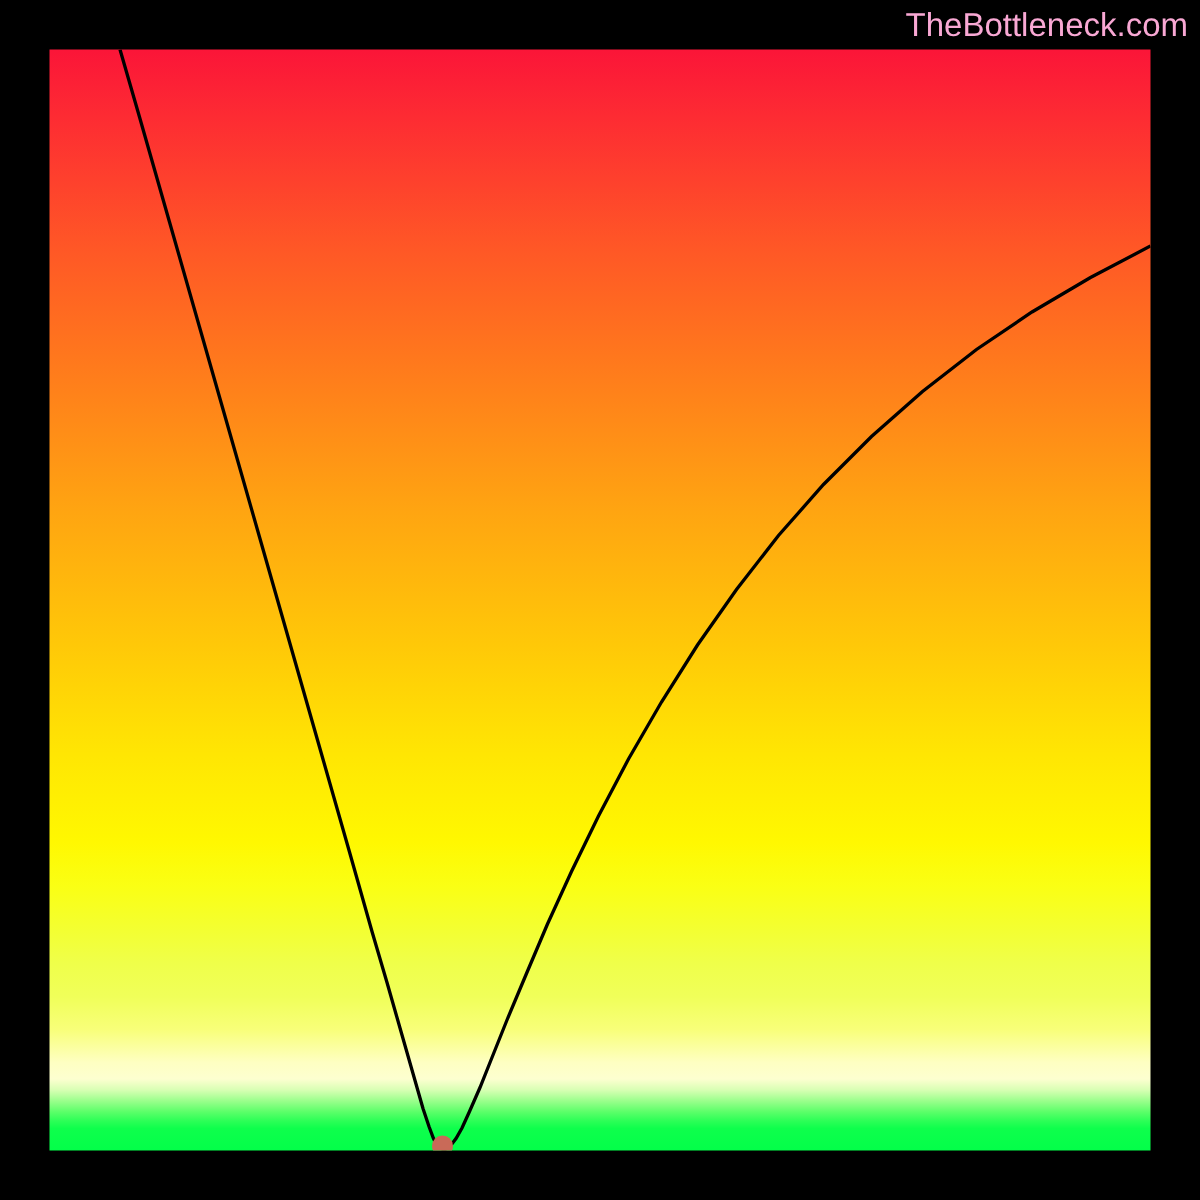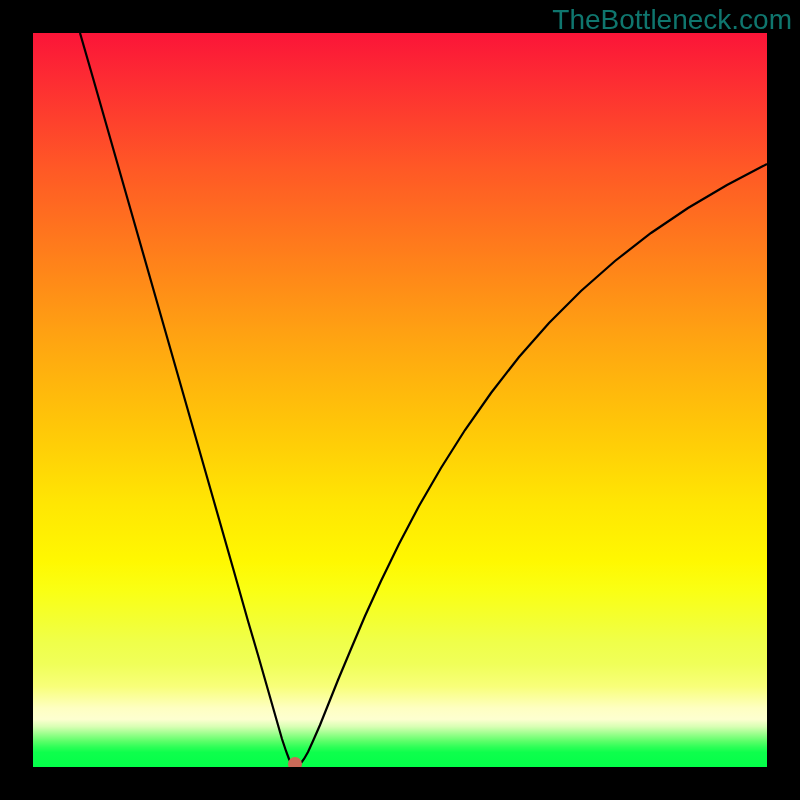--- a/index.html
+++ b/index.html
@@ -8,22 +8,22 @@
     height: 800px;
     background: #000000;
     position: relative;
     overflow: hidden;
     font-family: Arial, Helvetica, sans-serif;
   }
   .watermark {
     position: absolute;
     top: 4px;
     right: 8px;
-    color: #0f766e;
-    font-size: 28px;
+    color: #f9a8d4;
+    font-size: 22px;
     font-weight: 400;
     z-index: 10;
   }
   .plot-area {
     position: absolute;
     left: 33px;
     top: 33px;
     width: 734px;
     height: 734px;
     background: linear-gradient(to bottom,

